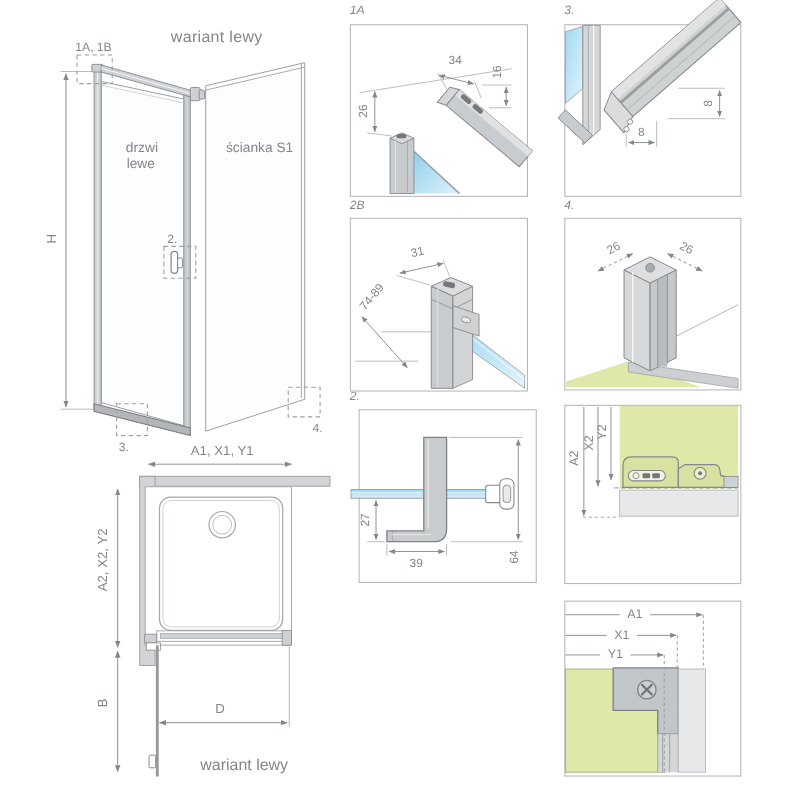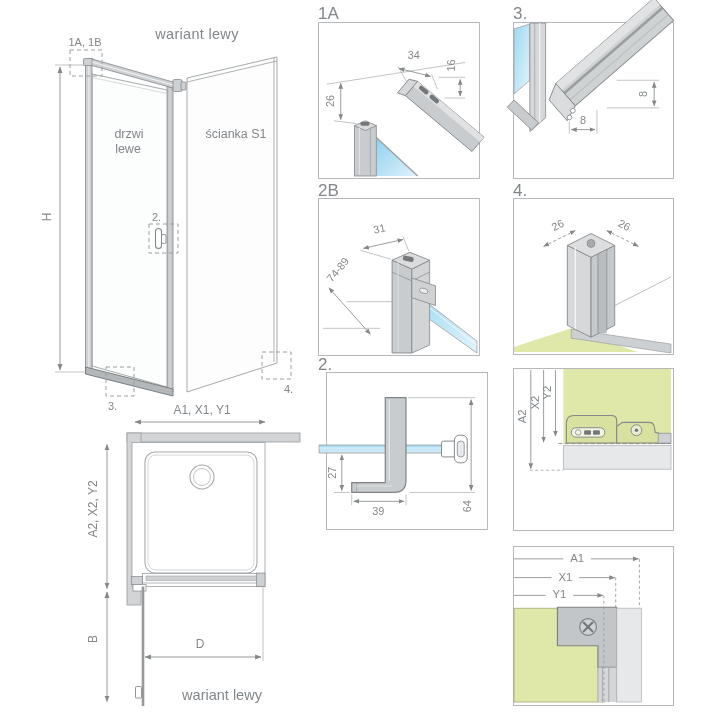--- a/index.html
+++ b/index.html
@@ -1,20 +1,20 @@
 <!DOCTYPE html>
 <html><head>
 <meta charset="utf-8">
 <style>
   html,body{margin:0;padding:0;background:#ffffff;}
   .canvas{position:relative;width:720px;height:720px;background:#ffffff;overflow:hidden;
           font-family:"Liberation Sans",sans-serif;color:#82878b;}
   .title{position:absolute;left:132px;top:26px;width:130px;text-align:center;
          font-size:14.5px;letter-spacing:.3px;color:#82878b;}
-  .detail-label{position:absolute;font-size:17px;color:#82878b;}
+  .detail-label{position:absolute;font-size:11px;color:#82878b;font-style:italic;}
   .detail-box{position:absolute;border:1px solid #b6b9bc;background:#fff;overflow:visible;}
   .detail-box svg{display:block;overflow:visible;}
   svg text{font-family:"Liberation Sans",sans-serif;fill:#82878b;}
   .dim{stroke:#8b9094;stroke-width:.9;fill:none;}
   .ext{stroke:#a5a9ac;stroke-width:.7;fill:none;}
   .dash{stroke:#9aa0a4;stroke-width:1;fill:none;stroke-dasharray:4 3;}
 </style>
 </head>
 <body>
 

